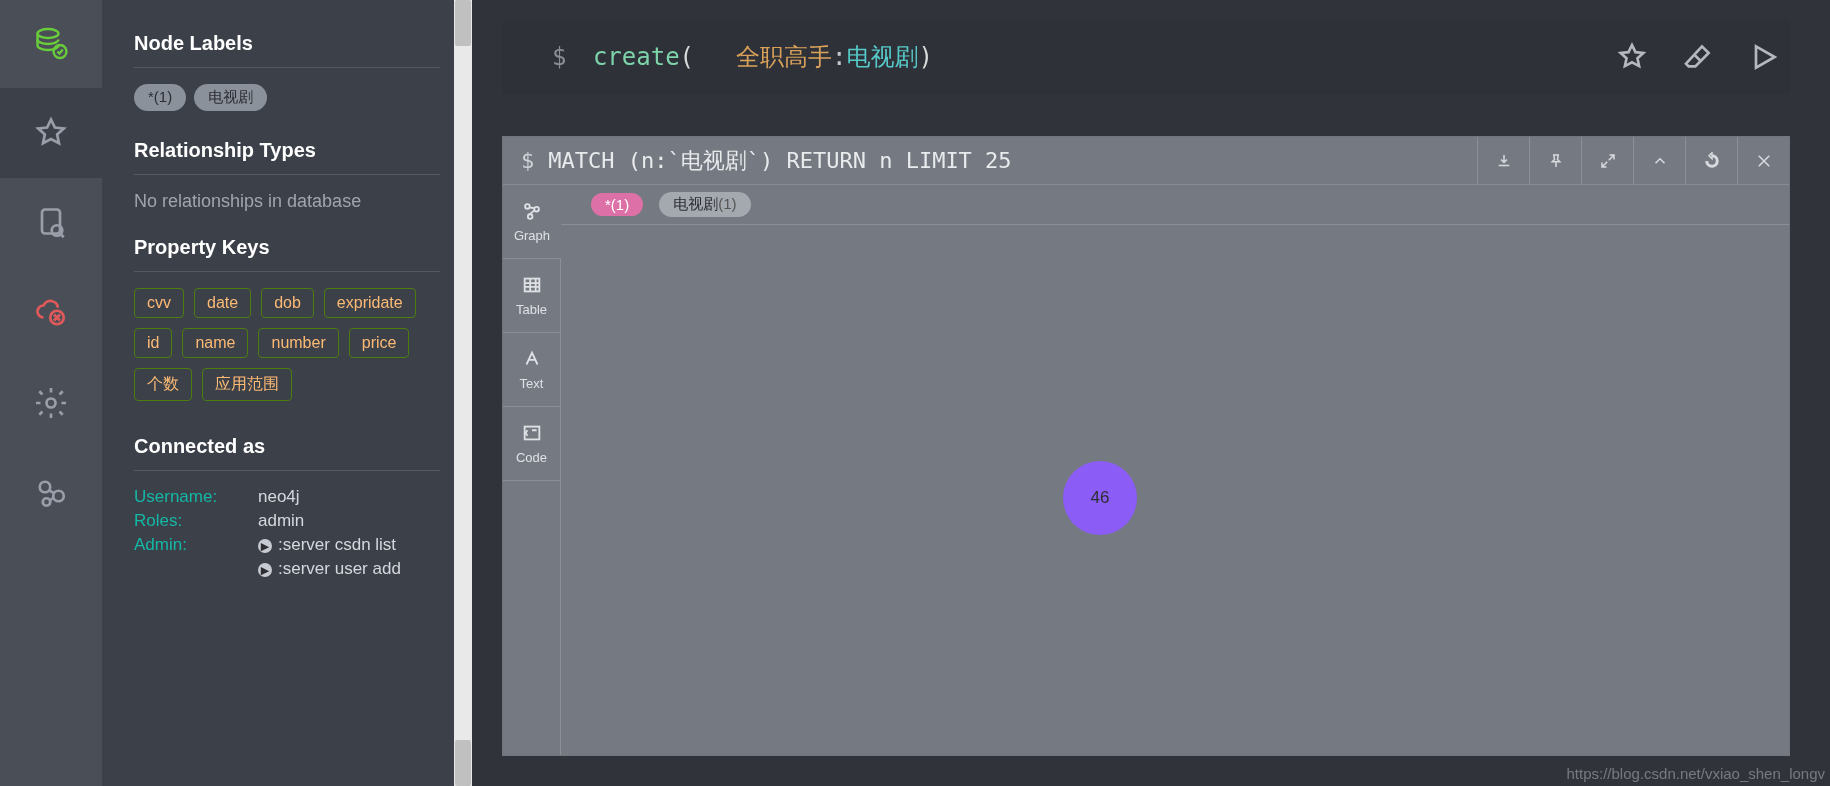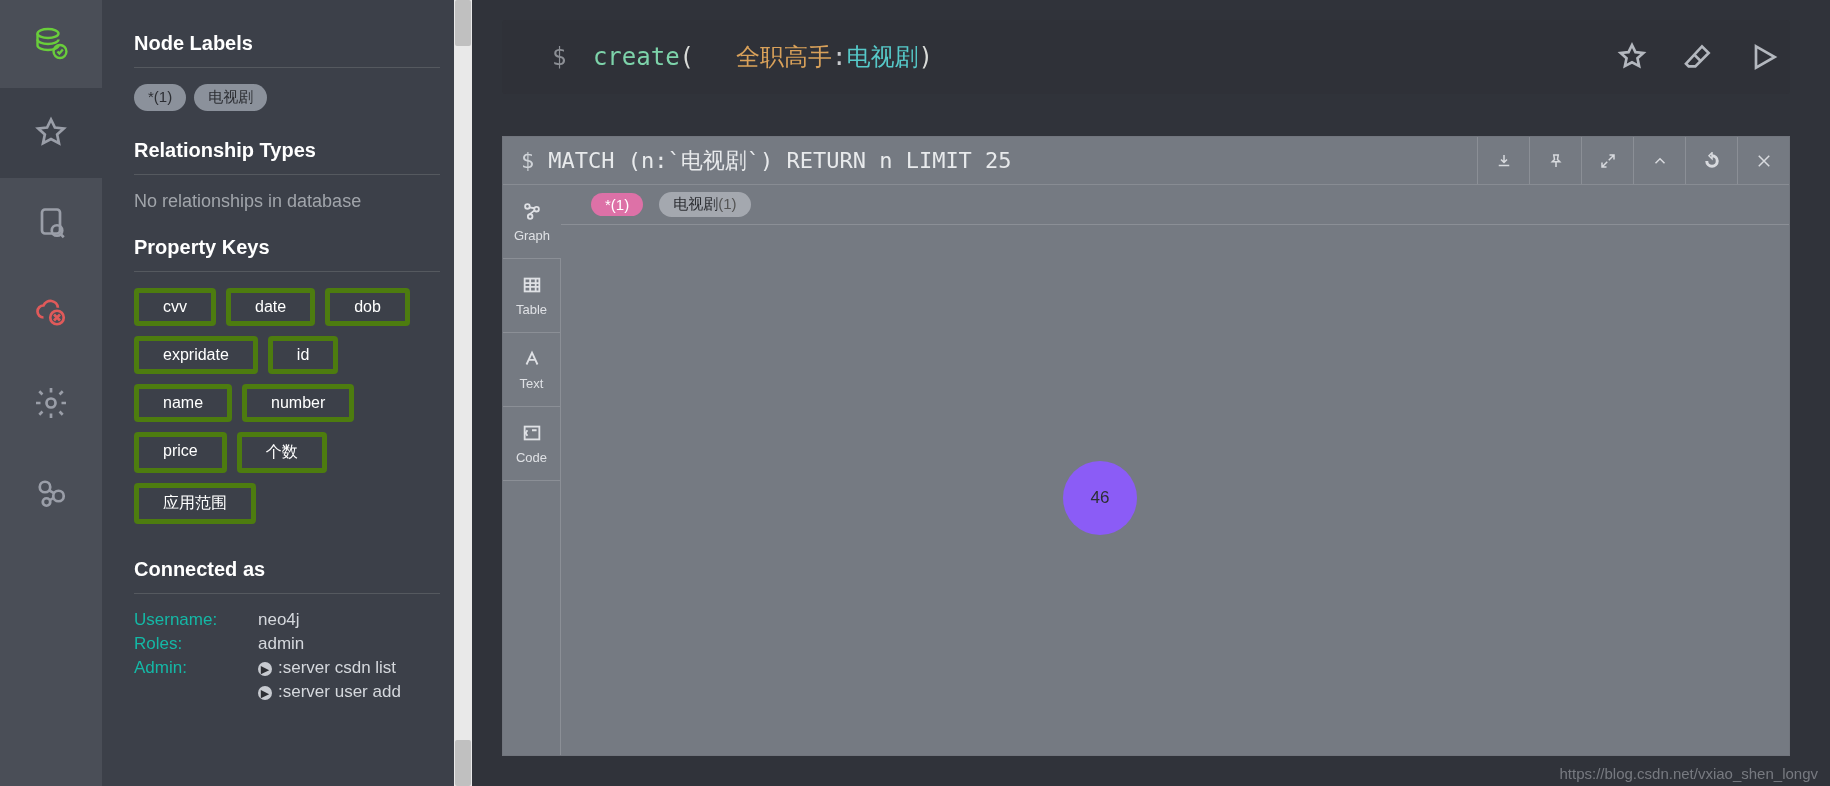--- a/index.html
+++ b/index.html
@@ -15,21 +15,21 @@
 
   
   .drawer { width: 370px; background: #3c4049; padding: 26px 32px 0 32px; overflow-y:auto; position:relative; }
   .drawer h1 { font-size: 30px; font-weight: 700; color:#fff; margin-bottom:18px; }
   .drawer h2 { font-size: 20px; font-weight: 700; color:#fff; margin-top:6px; }
   .drawer hr { border: none; border-top: 1px solid #55595f; margin: 12px 0 16px 0; }
   .chips { display:flex; flex-wrap:wrap; gap:8px; margin-bottom:28px; }
   .chip { background:#8b919b; color:#2c2e33; font-size:15px; padding:4px 14px; border-radius:16px; cursor:pointer; }
   .drawer .msg { color:#a1a5ab; font-size:18px; margin-bottom:24px; }
   .keys { display:flex; flex-wrap:wrap; gap:10px; margin-bottom:34px; }
-  .key { border:5px solid #4d7c0f; border-radius:4px; padding:5px 24px; font-size:16px; color:#ffffff; cursor:pointer; }
+  .key { border:1px solid #4d7c0f; border-radius:4px; padding:5px 12px; font-size:16px; color:#fdba74; cursor:pointer; }
   .conn { }
   .conn .row { display:flex; gap:14px; font-size:17px; margin:4px 0; }
   .conn .lbl { width:110px; color:#14b8a6; }
   .conn .val { color:#d5d8dd; }
   .conn .play::before { content:"▶"; font-size:11px; display:inline-block; margin-right:6px; background:#c7cad0; color:#2c2e33; width:14px; height:14px; border-radius:50%; line-height:14px; text-align:center; }
 
   .scrollstrip { position:absolute; top:0; right:0; height:100%; width:18px; background:#e9e9e9; }
   .scrollstrip .thumbTop { position:absolute; top:0; left:1px; width:16px; height:46px; background:#c0c0c0; border-radius:2px; }
   .scrollstrip .thumbBot { position:absolute; bottom:0; left:1px; width:16px; height:46px; background:#c0c0c0; border-radius:2px; }
 
@@ -65,21 +65,21 @@
 
   .canvas-wrap { flex:1; display:flex; flex-direction:column; }
   .legend { height:40px; border-bottom:1px solid #8b8f96; display:flex; align-items:center; gap:16px; padding-left:30px; }
   .pill { border-radius:16px; font-size:15px; padding:3px 14px; cursor:pointer; }
   .pill.pink { background:#dd71a7; color:#fff; }
   .pill.grey { background:#a4a8af; color:#2c2e33; }
   .pill.grey .cnt { color:#555; }
   .graph { flex:1; position:relative; }
   .node { position:absolute; width:74px; height:74px; border-radius:50%; background:#8b5cf6; color:#2c2f33; display:flex; align-items:center; justify-content:center; font-size:17px; left:502px; top:236px; cursor:grab; }
 
-  .watermark { position:fixed; right:12px; bottom:4px; color:#a6a9af; font-size:15px; font-family: Arial, sans-serif; opacity:.6; }
+  .watermark { position:fixed; right:5px; bottom:4px; color:#a6a9af; font-size:15px; font-family: Arial, sans-serif; opacity:.6; }
 </style>
 </head>
 <body>
 
 <div class="rail">
   <div class="top">
     <svg viewBox="0 0 24 24" fill="none" stroke="currentColor" stroke-width="1.6">
       <ellipse cx="10" cy="5" rx="7" ry="3"></ellipse>
       <path d="M3 5v8c0 1.6 3.1 3 7 3s7-1.4 7-3"></path>
       <path d="M3 9c0 1.6 3.1 3 7 3s7-1.4 7-3"></path>

